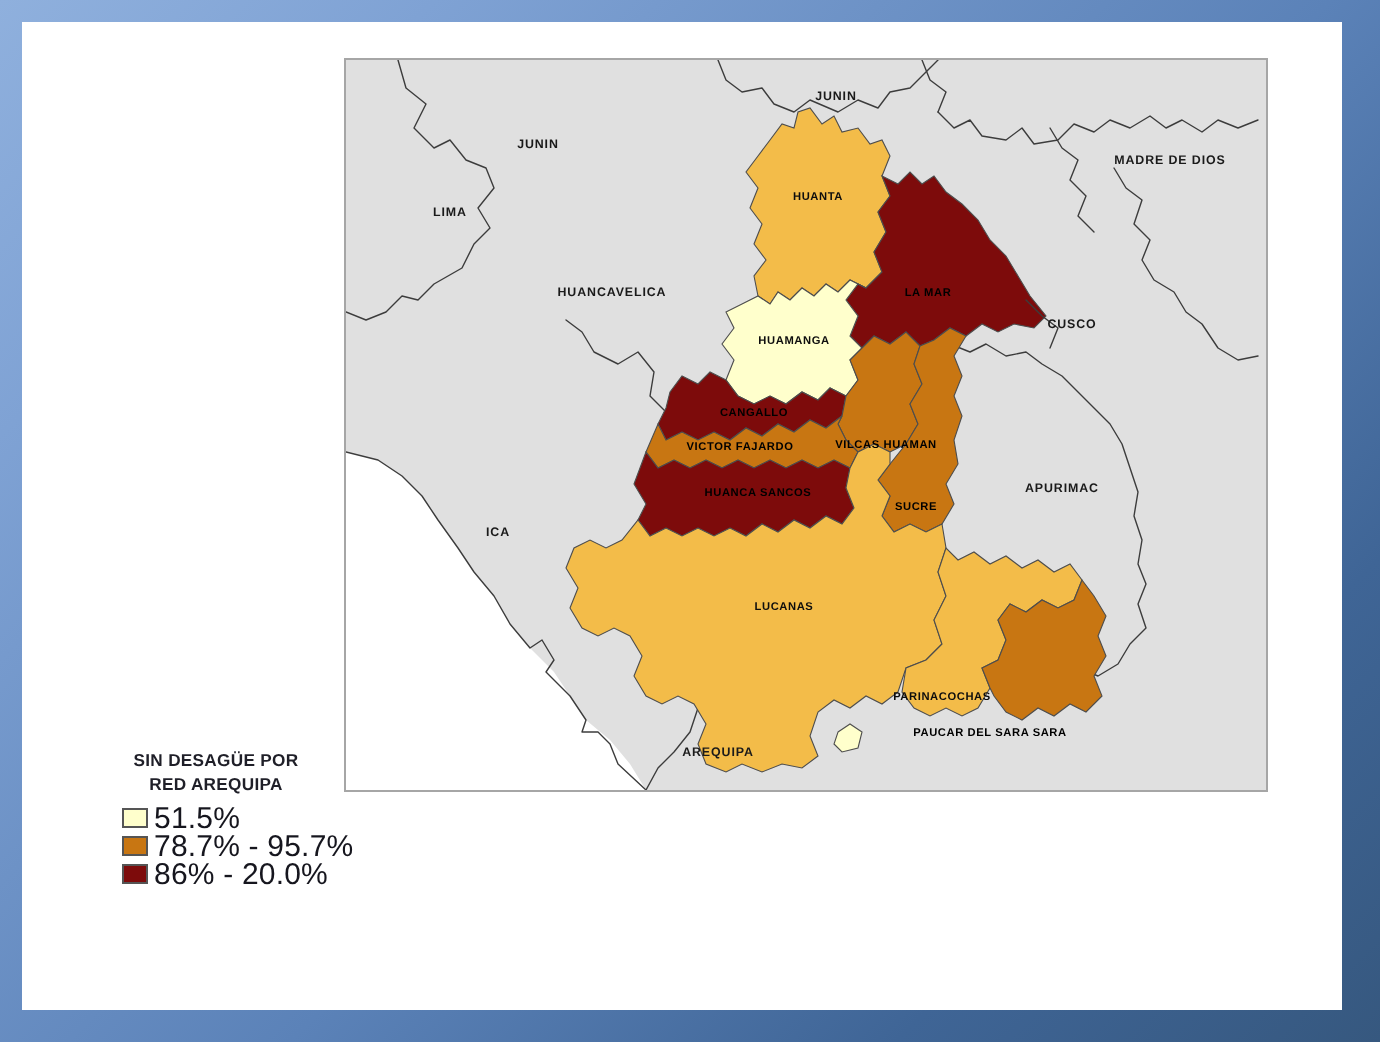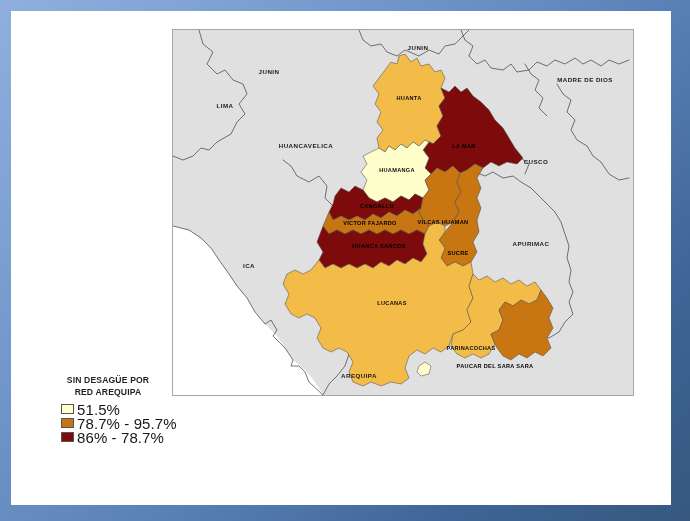--- a/index.html
+++ b/index.html
@@ -269,18 +269,18 @@
       <div class="legend-row">
         <span class="legend-swatch" style="background: rgb(255, 255, 204);"></span>
         <span class="legend-text">51.5%</span>
       </div>
       <div class="legend-row">
         <span class="legend-swatch" style="background: rgb(200, 118, 18);"></span>
         <span class="legend-text">78.7% - 95.7%</span>
       </div>
       <div class="legend-row">
         <span class="legend-swatch" style="background: rgb(125, 11, 11);"></span>
-        <span class="legend-text">86% - 78.7%</span>
+        <span class="legend-text">86% - 20.0%</span>
       </div>
     </div>
 
   </div>
 </div>
 
 </body></html>

